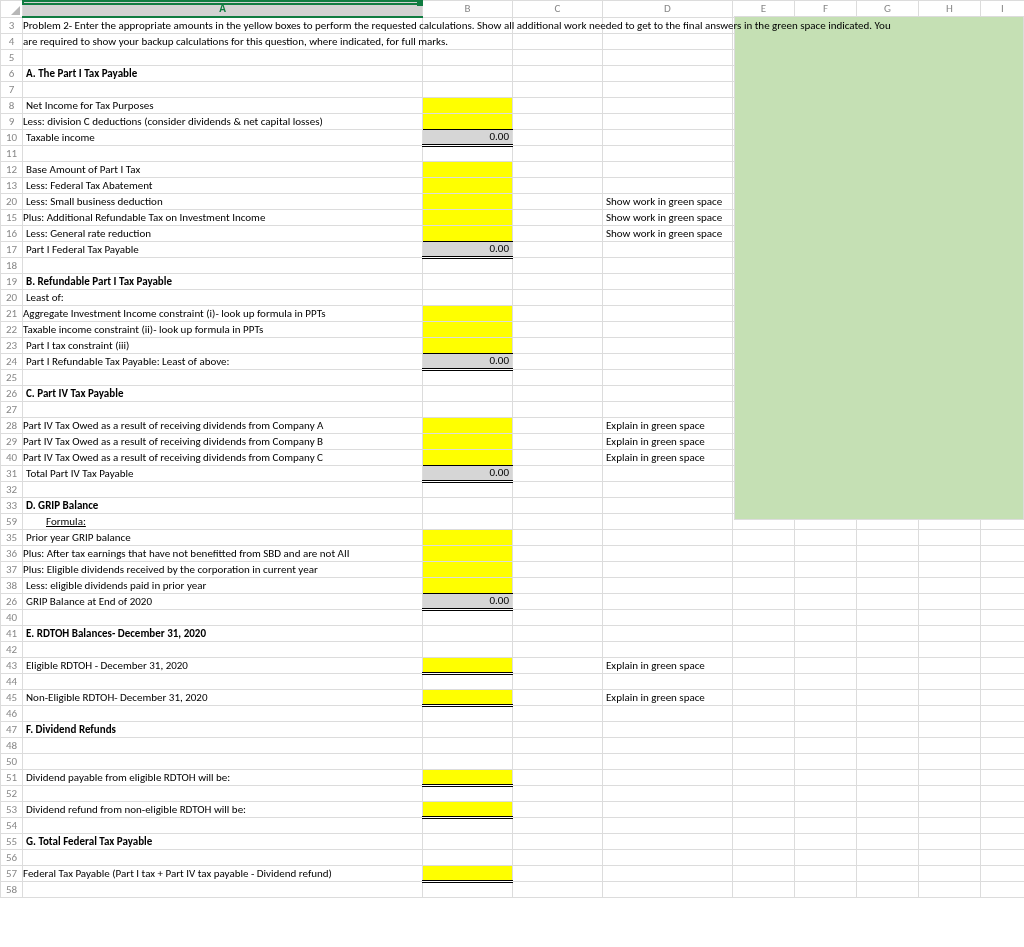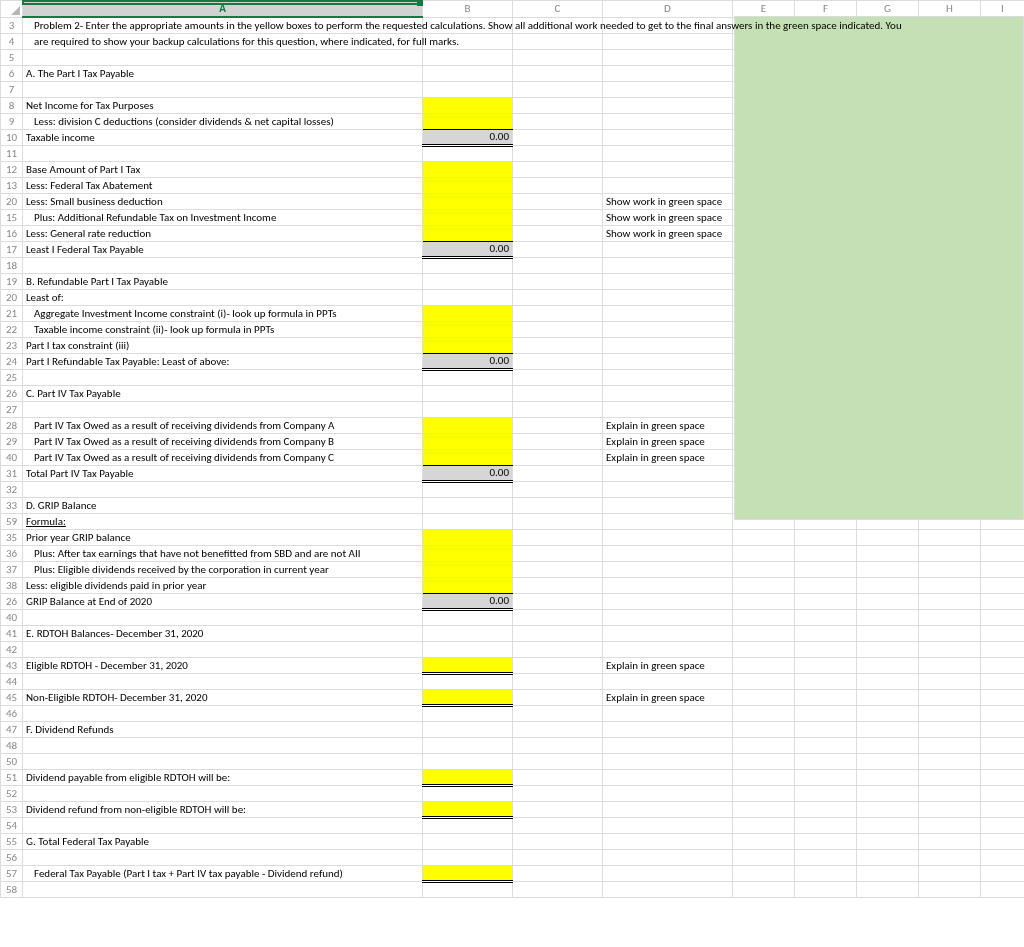--- a/index.html
+++ b/index.html
@@ -55,30 +55,30 @@
     padding: 0 3px;
     overflow: visible;
     white-space: nowrap;
     vertical-align: middle;
     position: relative;
   }
   td.rowhdr {
     text-align: center;
     padding: 0;
   }
-  .bold { font-weight: normal; }
-  .underline { text-decoration: underline; }
+  .bold { font-weight: bold; }
+  .underline { text-decoration: underline; margin-left: 20px; }
   .yellow { background: #ffff00; }
   .grey { background: #d6d6d6; }
   .right { text-align: right; }
   .underline-top { border-top: 1.5px solid #000 !important; }
   .underline-bottom { border-bottom: 1.5px solid #000 !important; }
   .dbl-bottom { border-bottom: 3px double #000 !important; }
 
-  .overflow { position: absolute; left: 11px; top: 1px; white-space: nowrap; z-index: 2; pointer-events: none;}
+  .overflow { position: absolute; left: 0; top: 1px; white-space: nowrap; z-index: 2; pointer-events: none;}
   td.hasoverflow { overflow: visible; }
 
   
   .greenbox {
     position: absolute;
     background: #c5e0b4;
     border: 1px solid #dcdcdc;
     z-index: 1;
   }
 
@@ -302,21 +302,21 @@
           <td></td>
           <td class=""><span>Show work in green space</span></td>
           <td></td>
           <td></td>
           <td></td>
           <td></td>
           <td></td>
         </tr>
         <tr>
           <td class="rowhdr">17</td>
-          <td class=""><span>Least I Federal Tax Payable</span></td>
+          <td class=""><span>Part I Federal Tax Payable</span></td>
           <td class="grey right dbl-bottom"><span>0.00</span></td>
           <td></td>
           <td></td>
           <td></td>
           <td></td>
           <td></td>
           <td></td>
           <td></td>
         </tr>
         <tr>

